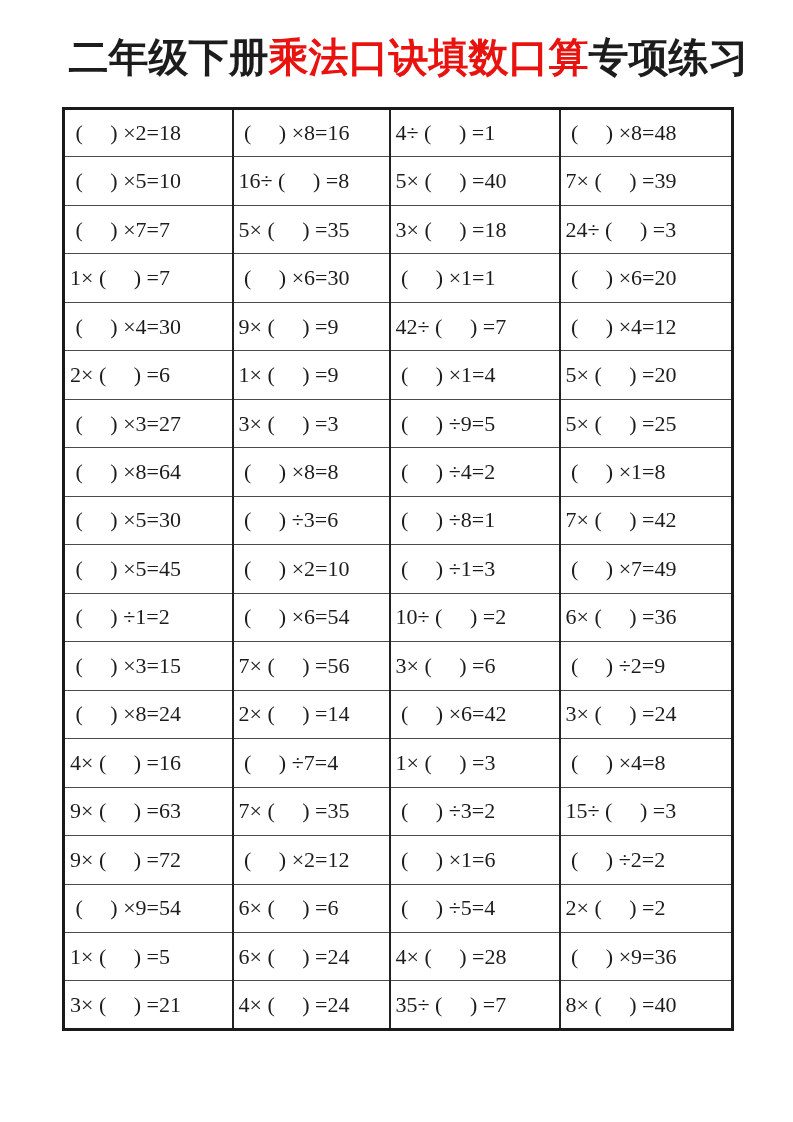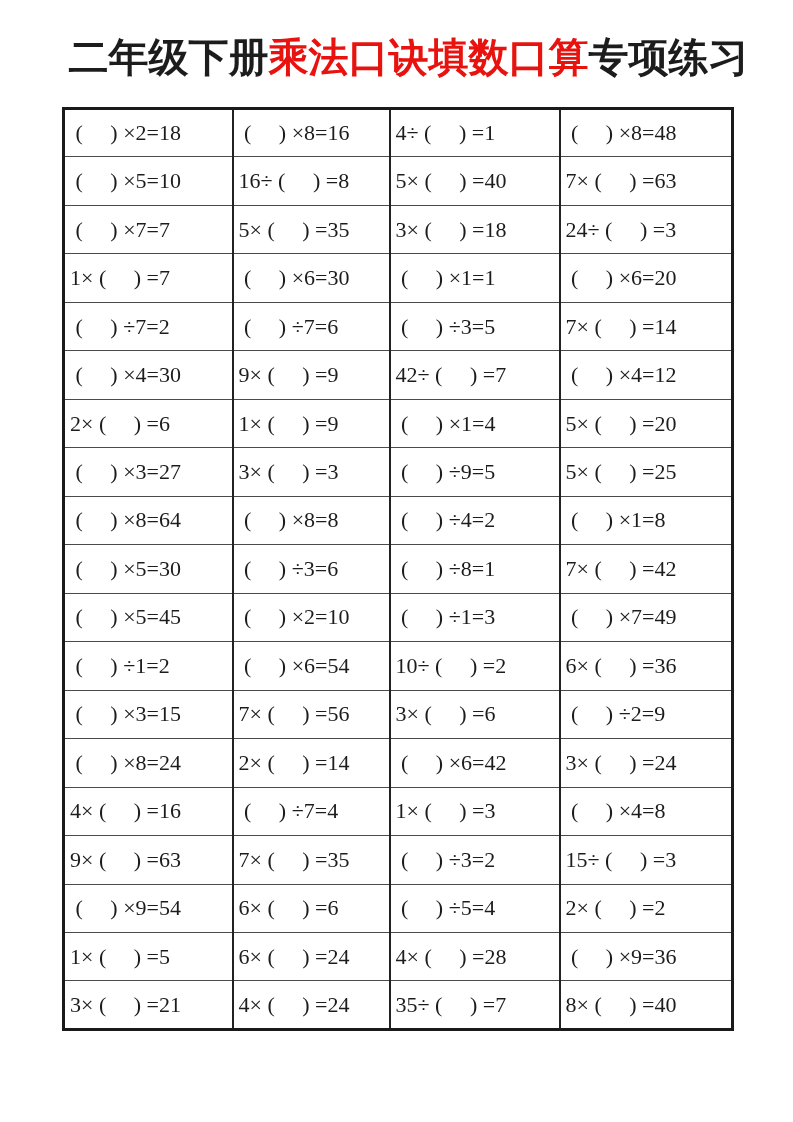--- a/index.html
+++ b/index.html
@@ -79,39 +79,33 @@
       <tr>
         <td> (     ) ×2=18</td>
         <td> (     ) ×8=16</td>
         <td>4÷ (     ) =1</td>
         <td> (     ) ×8=48</td>
       </tr>
       <tr>
         <td> (     ) ×5=10</td>
         <td>16÷ (     ) =8</td>
         <td>5× (     ) =40</td>
-        <td>7× (     ) =63</td>
+        <td>7× (     ) =39</td>
       </tr>
       <tr>
         <td> (     ) ×7=7</td>
         <td>5× (     ) =35</td>
         <td>3× (     ) =18</td>
         <td>24÷ (     ) =3</td>
       </tr>
       <tr>
         <td>1× (     ) =7</td>
         <td> (     ) ×6=30</td>
         <td> (     ) ×1=1</td>
         <td> (     ) ×6=20</td>
-      </tr>
-      <tr>
-        <td> (     ) ÷7=2</td>
-        <td> (     ) ÷7=6</td>
-        <td> (     ) ÷3=5</td>
-        <td>7× (     ) =14</td>
       </tr>
       <tr>
         <td> (     ) ×4=30</td>
         <td>9× (     ) =9</td>
         <td>42÷ (     ) =7</td>
         <td> (     ) ×4=12</td>
       </tr>
       <tr>
         <td>2× (     ) =6</td>
         <td>1× (     ) =9</td>
@@ -166,20 +160,26 @@
         <td>1× (     ) =3</td>
         <td> (     ) ×4=8</td>
       </tr>
       <tr>
         <td>9× (     ) =63</td>
         <td>7× (     ) =35</td>
         <td> (     ) ÷3=2</td>
         <td>15÷ (     ) =3</td>
       </tr>
       <tr>
+        <td>9× (     ) =72</td>
+        <td> (     ) ×2=12</td>
+        <td> (     ) ×1=6</td>
+        <td> (     ) ÷2=2</td>
+      </tr>
+      <tr>
         <td> (     ) ×9=54</td>
         <td>6× (     ) =6</td>
         <td> (     ) ÷5=4</td>
         <td>2× (     ) =2</td>
       </tr>
       <tr>
         <td>1× (     ) =5</td>
         <td>6× (     ) =24</td>
         <td>4× (     ) =28</td>
         <td> (     ) ×9=36</td>

